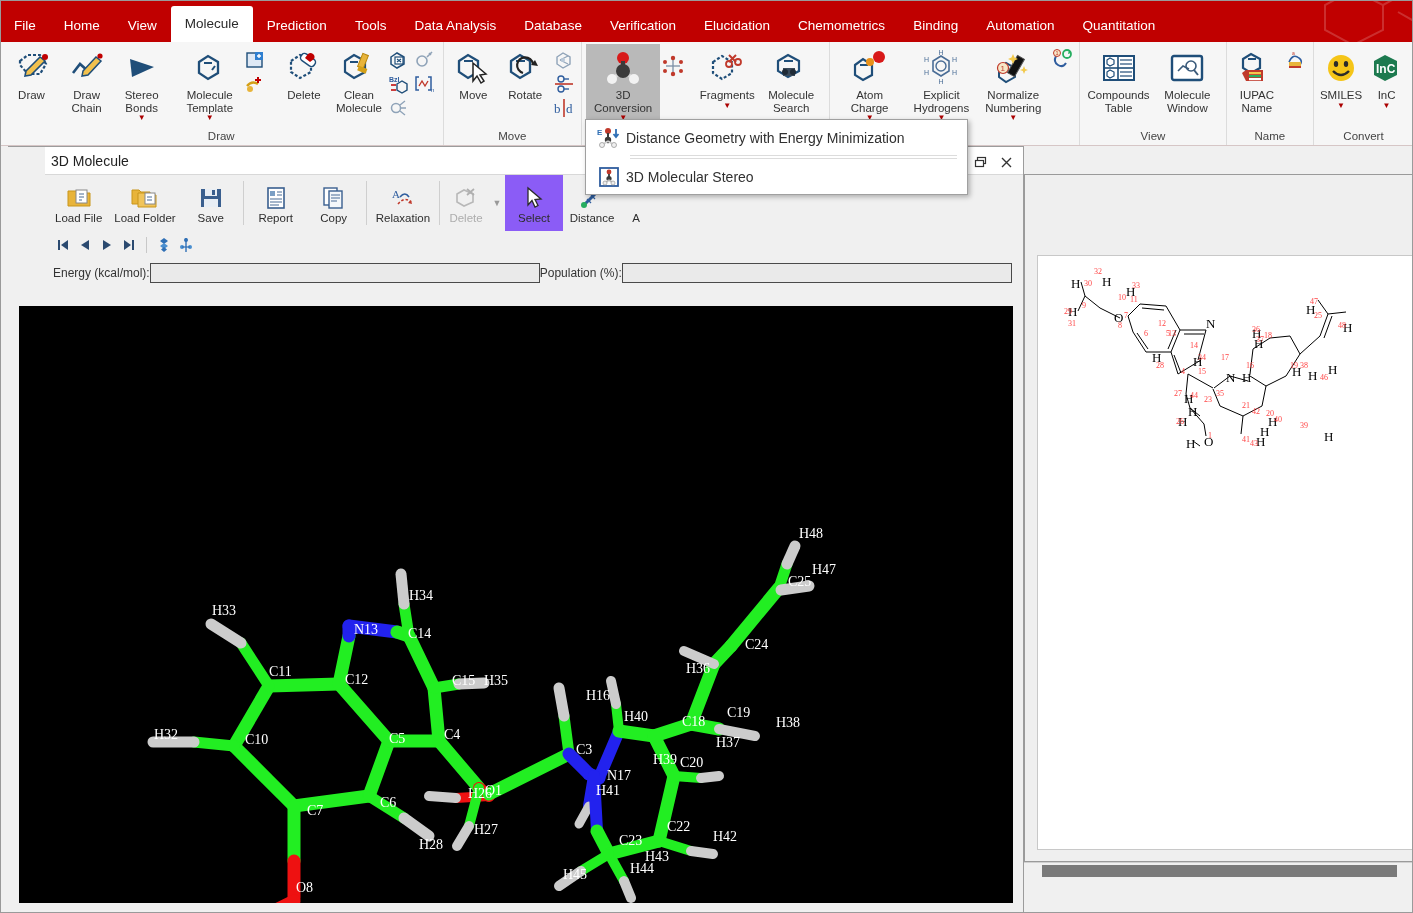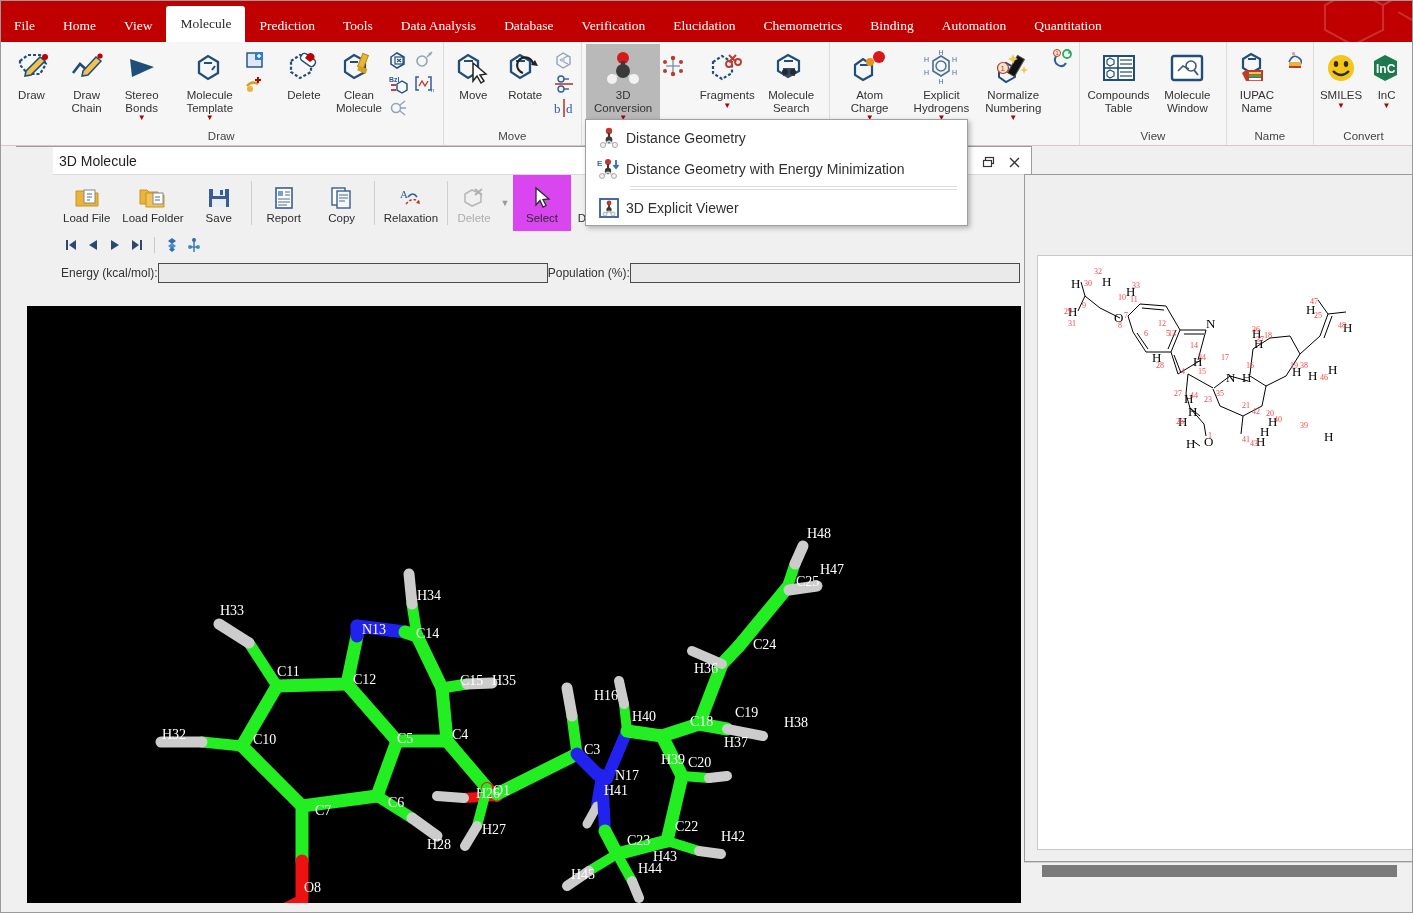--- a/index.html
+++ b/index.html
@@ -78,42 +78,42 @@
   }
   .dd-item {
     display:flex; align-items:center; height:31px;
     padding:0 6px; cursor:pointer; font-size:14px; color:#303030;
   }
   .dd-ico { width:34px; display:flex; align-items:center; justify-content:center; }
   .dd-sep { height:1px; background:#dcdcdc; margin:2px 10px 2px 44px; }
 
   
   .panel3d {
-    position:absolute; left:16px; top:146px; width:1016px; height:767px;
+    position:absolute; left:8px; top:146px; width:1016px; height:767px;
     background:#f0f0f0; border:1px solid #9c9c9c; border-left:none;padding-left:37px;
   }
   .p3d-title {
     height:28px; background:#ffffff; display:flex; align-items:center;
     padding-left:6px; font-size:14px; color:#222;
     border-bottom:1px solid #d8d8d8;
   }
   .p3d-winbtns { position:absolute; right:4px; top:4px; display:flex; gap:0px; z-index:20;}
   .wbtn { width:26px; height:22px; display:flex; align-items:center; justify-content:center; cursor:pointer; }
   .p3d-toolbar {
     height:56px; background:#f0f0f0; display:flex; align-items:stretch;
     padding-left:4px; border-bottom:none;
   }
   .tb-item {
     display:flex; flex-direction:column; align-items:center; justify-content:center;
     min-width:58px; padding:2px 6px 1px 6px; cursor:pointer;
   }
   .tb-item .ico { height:28px; display:flex; align-items:center; justify-content:center; }
   .tb-item .lbl { font-size:11.5px; color:#2d2d2d; }
   .tb-item.dis .lbl { color:#adadad; }
-  .tb-item.sel { background:#d946ef; }
+  .tb-item.sel { background:#8b5cf6; }
   .tb-sep { width:1px; background:#cfcfcf; margin:6px 3px; }
   .navbar { height:28px; display:flex; align-items:center; padding-left:8px; gap:2px; }
   .navbtn { width:20px; height:20px; display:flex; align-items:center; justify-content:center; cursor:pointer; }
   .navsep { width:1px; height:16px; background:#c8c8c8; margin:0 5px; }
   .fieldrow { height:28px; display:flex; align-items:center; padding:0 8px; }
   .flabel { font-size:12px; color:#333; white-space:nowrap; }
   .finput {
     height:20px; background:#eaeaea; border:1px solid #4a4a4a;
     font-size:12px; padding:0 4px; font-family:"Liberation Sans",sans-serif;
   }
@@ -165,21 +165,21 @@
 <body>
 
 <div id="app">
 
   <div class="ribbon-tabs">
     <svg class="deco" viewBox="0 0 180 42">
       <path d="M120 -10 L150 5 L150 30 L120 45 L92 30 L92 5 Z" fill="none" stroke="#ffffff" stroke-width="2"></path>
       <path d="M165 12 L188 25 L188 48 L165 60" fill="none" stroke="#ffffff" stroke-width="2"></path>
       <path d="M150 5 L172 -7" stroke="#ffffff" stroke-width="2" fill="none"></path>
     </svg>
-    <div id="tabs-host" style="display:flex;align-items:flex-end;height:42px;z-index:2;font-family:Liberation Serif, serif;">
+    <div id="tabs-host" style="display:flex;align-items:flex-end;height:42px;z-index:2;">
         <div class="tab">File</div>
         <div class="tab">Home</div>
         <div class="tab">View</div>
         <div class="tab active">Molecule</div>
         <div class="tab">Prediction</div>
         <div class="tab">Tools</div>
         <div class="tab">Data Analysis</div>
         <div class="tab">Database</div>
         <div class="tab">Verification</div>
         <div class="tab">Elucidation</div>
@@ -908,34 +908,20 @@
           <span style="position: absolute; left: 455px; top: 516px; color: rgb(255, 255, 255); font-size: 14px; font-family: &quot;Liberation Serif&quot;, serif; white-space: nowrap;">H27</span>
           <span style="position: absolute; left: 400px; top: 531px; color: rgb(255, 255, 255); font-size: 14px; font-family: &quot;Liberation Serif&quot;, serif; white-space: nowrap;">H28</span>
           <span style="position: absolute; left: 277px; top: 574px; color: rgb(255, 255, 255); font-size: 14px; font-family: &quot;Liberation Serif&quot;, serif; white-space: nowrap;">O8</span>
         </div>
     </div>
   </div>
 
   <div class="dropdown">
     <div class="dd-item">
       <span class="dd-ico">
-        <svg width="22" height="22" viewBox="0 0 22 22">
-          <circle cx="11" cy="4" r="3.2" fill="#c0392b"></circle>
-          <line x1="11" y1="6" x2="11" y2="12" stroke="#3a3a3a" stroke-width="2.2"></line>
-          <circle cx="11" cy="13" r="3.4" fill="#3a3a3a"></circle>
-          <line x1="11" y1="14" x2="5" y2="18" stroke="#d0d0d0" stroke-width="2"></line>
-          <line x1="11" y1="14" x2="17" y2="18" stroke="#d0d0d0" stroke-width="2"></line>
-          <circle cx="5" cy="18" r="2.6" fill="#f0f0f0" stroke="#9a9a9a" stroke-width="0.8"></circle>
-          <circle cx="17" cy="18" r="2.6" fill="#f0f0f0" stroke="#9a9a9a" stroke-width="0.8"></circle>
-        </svg>
-      </span>
-      <span>Distance Geometry</span>
-    </div>
-    <div class="dd-item">
-      <span class="dd-ico">
         <svg width="24" height="22" viewBox="0 0 24 22">
           <text x="0" y="8" font-size="8" fill="#2f6fb5" font-weight="bold" font-family="Liberation Sans, sans-serif">E</text>
           <path d="M19 2 v7 M16.5 7 l2.5 3 l2.5 -3" stroke="#2f6fb5" stroke-width="1.8" fill="none"></path>
           <circle cx="11" cy="4" r="3" fill="#c0392b"></circle>
           <line x1="11" y1="6" x2="11" y2="12" stroke="#3a3a3a" stroke-width="2"></line>
           <circle cx="11" cy="13" r="3.2" fill="#3a3a3a"></circle>
           <line x1="11" y1="14" x2="5" y2="18" stroke="#d0d0d0" stroke-width="2"></line>
           <line x1="11" y1="14" x2="17" y2="18" stroke="#d0d0d0" stroke-width="2"></line>
           <circle cx="5" cy="18" r="2.5" fill="#f0f0f0" stroke="#9a9a9a" stroke-width="0.8"></circle>
           <circle cx="17" cy="18" r="2.5" fill="#f0f0f0" stroke="#9a9a9a" stroke-width="0.8"></circle>
@@ -951,21 +937,21 @@
           <rect x="2" y="2" width="18" height="18" fill="#ffffff" stroke="#2f5d9e" stroke-width="1.8"></rect>
           <circle cx="11" cy="6" r="2.4" fill="#c0392b"></circle>
           <line x1="11" y1="8" x2="11" y2="12" stroke="#3a3a3a" stroke-width="1.8"></line>
           <circle cx="11" cy="12.5" r="2.6" fill="#3a3a3a"></circle>
           <line x1="11" y1="14" x2="7" y2="17" stroke="#bbbbbb" stroke-width="1.6"></line>
           <line x1="11" y1="14" x2="15" y2="17" stroke="#bbbbbb" stroke-width="1.6"></line>
           <circle cx="7" cy="17" r="2" fill="#eeeeee" stroke="#999" stroke-width="0.7"></circle>
           <circle cx="15" cy="17" r="2" fill="#eeeeee" stroke="#999" stroke-width="0.7"></circle>
         </svg>
       </span>
-      <span>3D Explicit Viewer</span>
+      <span>3D Molecular Stereo</span>
     </div>
   </div>
 
 
   <div class="docarea">
     <div class="docpage">
       <svg width="400" height="595" viewBox="0 0 400 595">
         <rect x="0" y="0" width="400" height="595" fill="#ffffff"></rect>
         <g stroke="#000000" stroke-width="1" fill="none">
 

